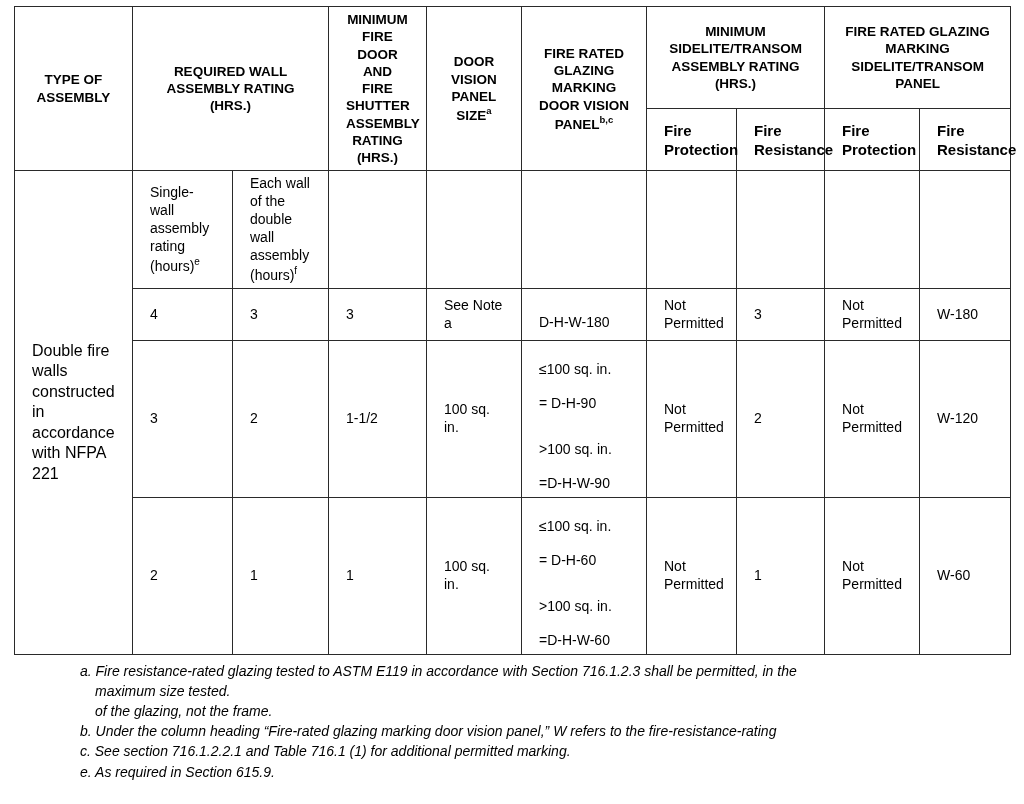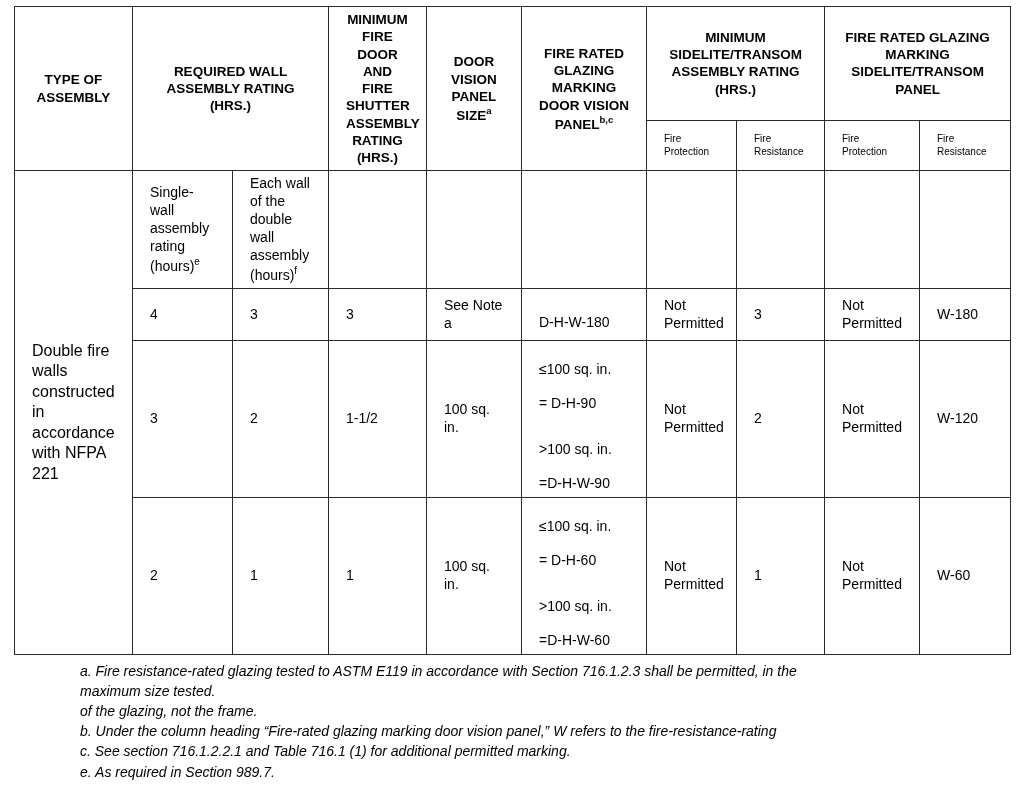--- a/index.html
+++ b/index.html
@@ -33,22 +33,22 @@
     vertical-align: middle;
     line-height: 1.28;
   }
   th.hdr {
     font-weight: bold;
     font-size: 13.5px;
     vertical-align: top;
     padding-top: 8px;
   }
   th.sub {
-    font-weight: normal;
-    font-size: 10px;
+    font-weight: bold;
+    font-size: 15px;
     text-align: left;
     vertical-align: top;
     padding-left: 6px;
     padding-top: 6px;
   }
   td.cell {
     font-size: 14px;
   }
   td.subhead {
     font-size: 14px;
@@ -77,20 +77,21 @@
     padding: 0 0 0 66px;
     font-style: italic;
     font-size: 14px;
     line-height: 1.44;
   }
   .notes .note {
     display: block;
   }
   .notes .note.cont {
     padding-left: 0;
+    margin-left: 15px;
   }
   
   col.c0 { width: 118px; }
   col.c1 { width: 100px; }
   col.c2 { width: 96px; }
   col.c3 { width: 98px; }
   col.c4 { width: 95px; }
   col.c5 { width: 125px; }
   col.c6 { width: 90px; }
   col.c7 { width: 88px; }
@@ -205,16 +206,16 @@
       </tr>
     </tbody>
   </table>
 
   <div class="notes">
     <span class="note">a. Fire resistance-rated glazing tested to ASTM E119 in accordance with Section 716.1.2.3 shall be permitted, in the</span>
     <span class="note cont">maximum size tested.</span>
     <span class="note cont">of the glazing, not the frame.</span>
     <span class="note">b. Under the column heading “Fire-rated glazing marking door vision panel,” W refers to the fire-resistance-rating</span>
     <span class="note">c. See section 716.1.2.2.1 and Table 716.1 (1) for additional permitted marking.</span>
-    <span class="note">e. As required in Section 989.7.</span>
+    <span class="note">e. As required in Section 615.9.</span>
   </div>
 
 </div>
 
 </body></html>

